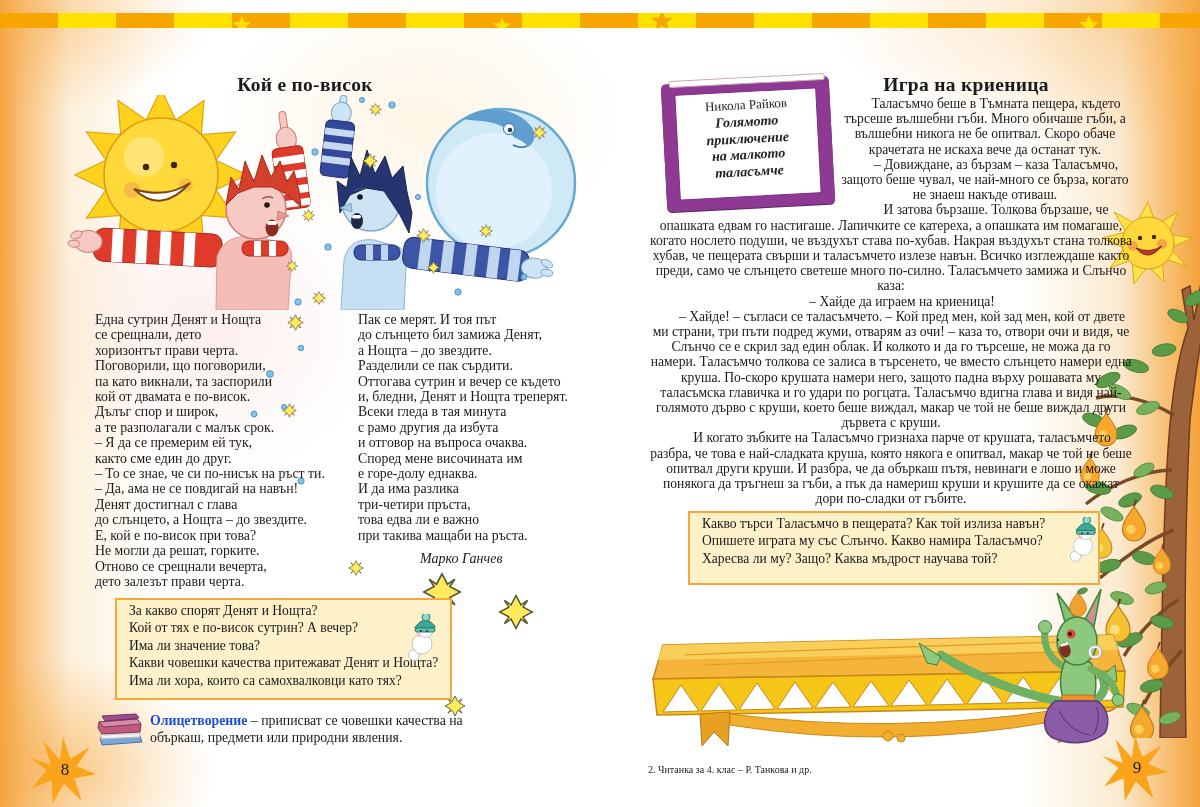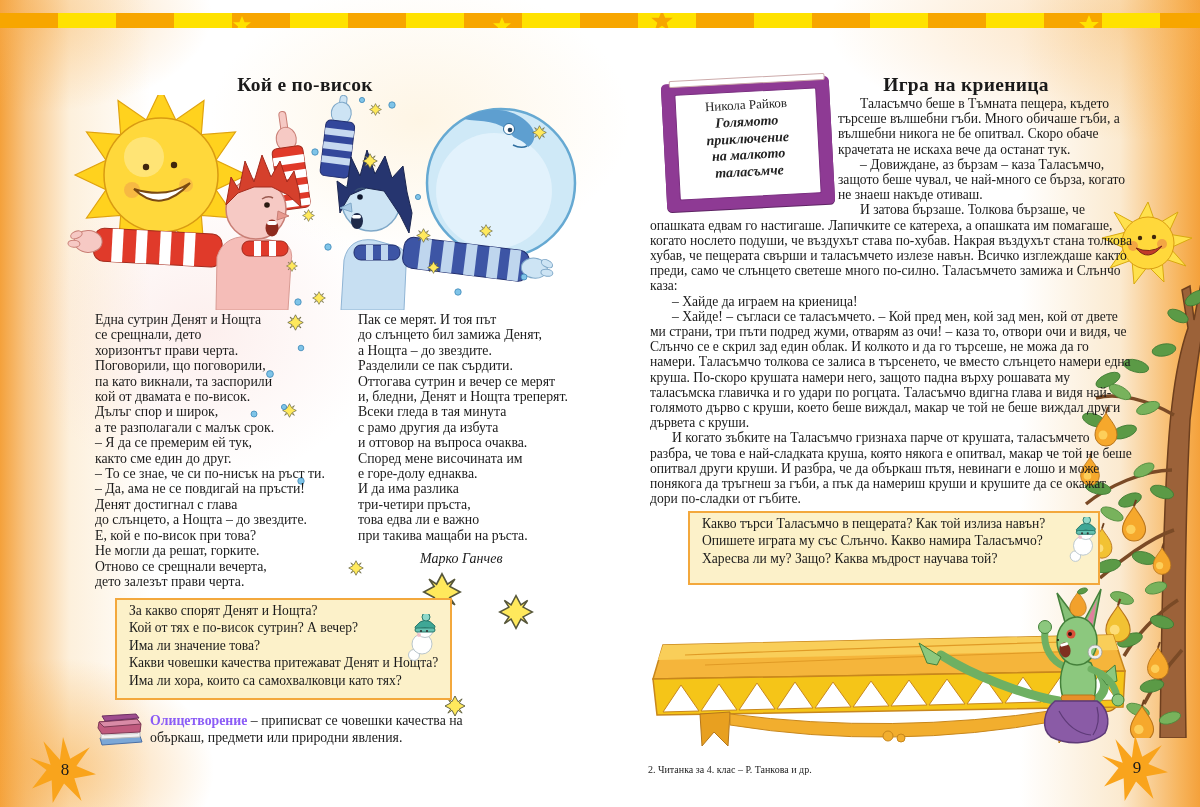--- a/index.html
+++ b/index.html
@@ -27,21 +27,21 @@
   
   .story{font-size:13.6px;line-height:15.2px;width:482px;z-index:3;}
   .story p{margin:0;text-indent:22px;}
   .story .bookwrap-spacer{float:left;width:188px;height:110px;}
   
   .qbox{background:#FCF1C9;border:2px solid #F3A83C;padding:2px 12px;box-sizing:border-box;z-index:4;margin-left:20px;}
   .qbox .qline{font-size:13.6px;line-height:17.4px;white-space:nowrap;}
   .snowman{position:absolute;}
   
   .definition{left:150px;top:712px;width:318px;font-size:13.8px;line-height:17px;}
-  .def-term{color:#8b5cf6;font-weight:bold;}
+  .def-term{color:#1d4ed8;font-weight:bold;}
   
   .bookcover{left:664px;top:80px;width:168px;height:128px;background:#8E3A94;border-radius:5px;
     transform:rotate(-3deg);box-shadow:0 1px 0 #5E2464;z-index:2;}
   .bookcover .pages{position:absolute;left:8px;right:4px;top:-3px;height:5px;background:#fff;border:1px solid #caa;border-radius:2px;}
   .bookcover .label{position:absolute;left:13px;right:13px;top:11px;bottom:11px;background:#fff;
     border:1.5px solid #7A2F80;border-radius:2px;text-align:center;overflow:hidden;}
   .bookcover .bc-author{font-size:13px;margin-top:5px;color:#222;}
   .bookcover .bc-title{font-style:italic;font-weight:bold;font-size:14px;line-height:16.5px;color:#222;margin-top:1px;}
   
   .pagestar{width:66px;height:66px;z-index:6;}
@@ -198,35 +198,35 @@
       <div class="pline">се срещнали, дето</div>
       <div class="pline">хоризонтът прави черта.</div>
       <div class="pline">Поговорили, що поговорили,</div>
       <div class="pline">па като викнали, та заспорили</div>
       <div class="pline">кой от двамата е по-висок.</div>
       <div class="pline">Дълъг спор и широк,</div>
       <div class="pline">а те разполагали с малък срок.</div>
       <div class="pline">– Я да се премерим ей тук,</div>
       <div class="pline">както сме един до друг.</div>
       <div class="pline">– То се знае, че си по-нисък на ръст ти.</div>
-      <div class="pline">– Да, ама не се повдигай на пръсти!</div>
+      <div class="pline">– Да, ама не се повдигай на навън!</div>
       <div class="pline">Денят достигнал с глава</div>
       <div class="pline">до слънцето, а Нощта – до звездите.</div>
       <div class="pline">Е, кой е по-висок при това?</div>
       <div class="pline">Не могли да решат, горките.</div>
       <div class="pline">Отново се срещнали вечерта,</div>
       <div class="pline">дето залезът прави черта.</div>
     </div>
   <div class="abs poem" style="left:358px;top:312px;width:270px;z-index:2;">
     <div>
         <div class="pline">Пак се мерят. И тоя път</div>
         <div class="pline">до слънцето бил замижа Денят,</div>
         <div class="pline">а Нощта – до звездите.</div>
         <div class="pline">Разделили се пак сърдити.</div>
-        <div class="pline">Оттогава сутрин и вечер се мерят</div>
+        <div class="pline">Оттогава сутрин и вечер се където</div>
         <div class="pline">и, бледни, Денят и Нощта треперят.</div>
         <div class="pline">Всеки гледа в тая минута</div>
         <div class="pline">с рамо другия да избута</div>
         <div class="pline">и отговор на въпроса очаква.</div>
         <div class="pline">Според мене височината им</div>
         <div class="pline">е горе-долу еднаква.</div>
         <div class="pline">И да има разлика</div>
         <div class="pline">три-четири пръста,</div>
         <div class="pline">това едва ли е важно</div>
         <div class="pline">при такива мащаби на ръста.</div>
@@ -302,21 +302,21 @@
       <div class="bc-author">Никола Райков</div>
       <div class="bc-title">
         <div>Голямото</div>
         <div>приключение</div>
         <div>на малкото</div>
         <div>таласъмче</div>
       </div>
     </div>
   </div>
 
-  <div class="abs story" style="left:50px;top:96px;">
+  <div class="abs story" style="left:50px;top:96px;text-align:center;">
     <div class="bookwrap-spacer"></div>
     <div>
         <p class="para">Таласъмчо беше в Тъмната пещера, където търсеше вълшебни гъби. Много обичаше гъби, а вълшебни никога не бе опитвал. Скоро обаче крачетата не искаха вече да останат тук.</p>
         <p class="para">– Довиждане, аз бързам – каза Таласъмчо, защото беше чувал, че най-много се бърза, когато не знаеш накъде отиваш.</p>
         <p class="para">И затова бързаше. Толкова бързаше, че опашката едвам го настигаше. Лапичките се катереха, а опашката им помагаше, когато нослето подуши, че въздухът става по-хубав. Накрая въздухът стана толкова хубав, че пещерата свърши и таласъмчето излезе навън. Всичко изглеждаше както преди, само че слънцето светеше много по-силно. Таласъмчето замижа и Слънчо каза:</p>
         <p class="para">– Хайде да играем на криеница!</p>
         <p class="para">– Хайде! – съгласи се таласъмчето. – Кой пред мен, кой зад мен, кой от двете ми страни, три пъти подред жуми, отварям аз очи! – каза то, отвори очи и видя, че Слънчо се е скрил зад един облак. И колкото и да го търсеше, не можа да го намери. Таласъмчо толкова се залиса в търсенето, че вместо слънцето намери една круша. По-скоро крушата намери него, защото падна върху рошавата му таласъмска главичка и го удари по рогцата. Таласъмчо вдигна глава и видя най-голямото дърво с круши, което беше виждал, макар че той не беше виждал други дървета с круши.</p>
         <p class="para">И когато зъбките на Таласъмчо гризнаха парче от крушата, таласъмчето разбра, че това е най-сладката круша, която някога е опитвал, макар че той не беше опитвал други круши. И разбра, че да объркаш пътя, невинаги е лошо и може понякога да тръгнеш за гъби, а пък да намериш круши и крушите да се окажат дори по-сладки от гъбите.</p>
       </div>
   </div>

